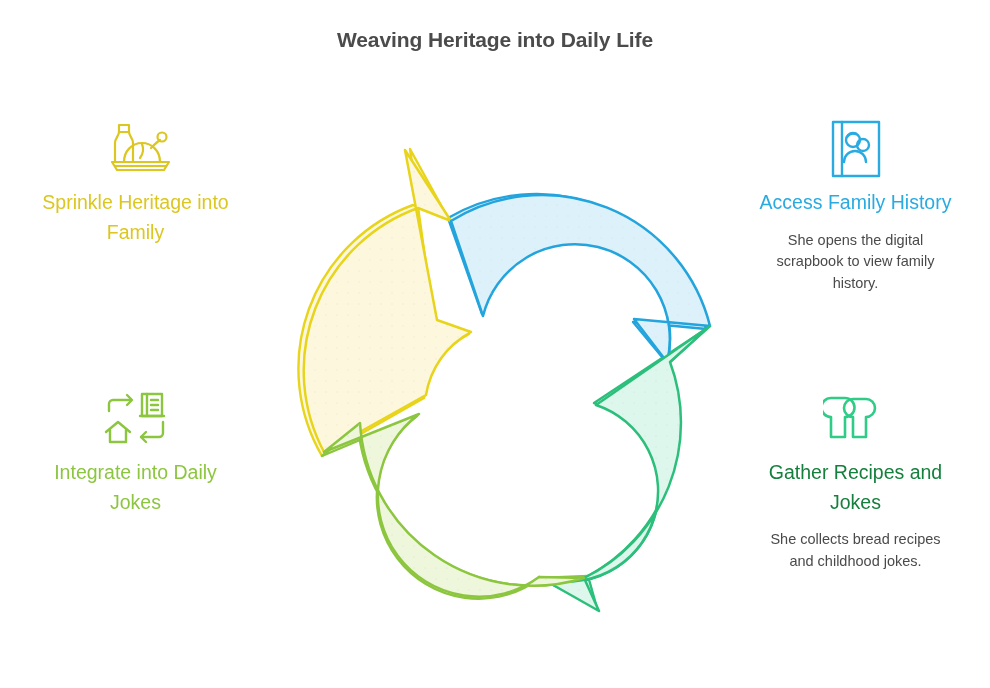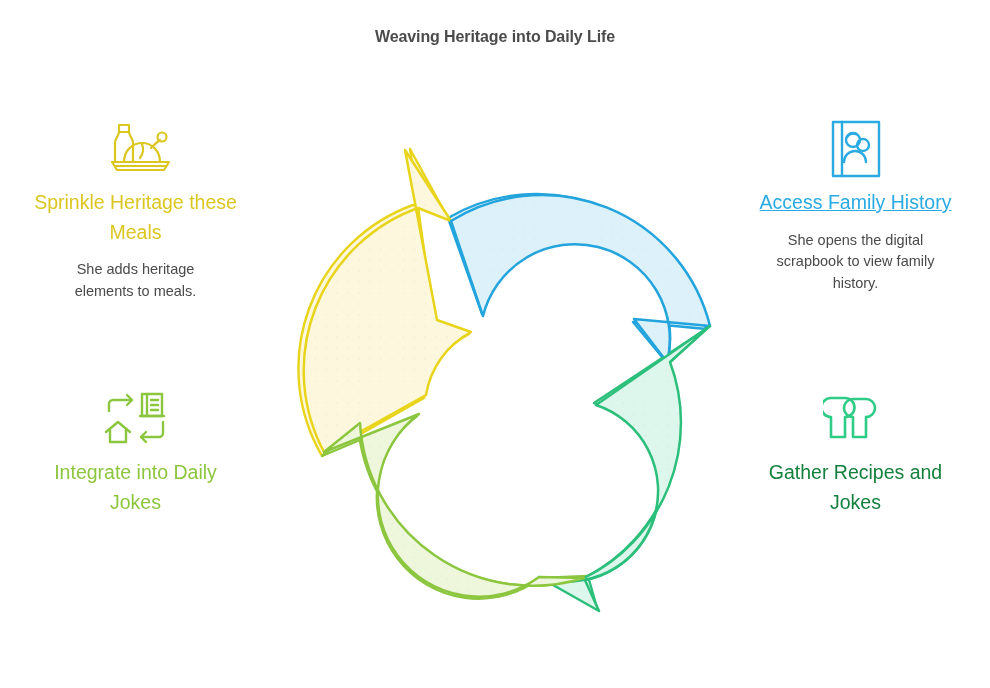--- a/index.html
+++ b/index.html
@@ -22,21 +22,21 @@
     height: 688px;
   }
 
   
   #page-title {
     position: absolute;
     top: 28px;
     left: 0;
     width: 990px;
     text-align: center;
-    font-size: 16px;
+    font-size: 21px;
     font-weight: bold;
     color: #4b4b4b;
     letter-spacing: -0.1px;
   }
 
   
   #cycle-diagram {
     position: absolute;
     left: 258px;
     top: 126px;
@@ -81,21 +81,21 @@
     line-height: 1.5;
     color: #4a4a4a;
     padding: 0 30px;
     margin: 0;
     text-align: center;
   }
 
   
   #quadrant-top-left    .q-heading { color: #dcc620; }
   #quadrant-bottom-left .q-heading { color: #8cc63f; }
-  #quadrant-top-right   .q-heading { color: #29abe2; text-decoration: underline; }
+  #quadrant-top-right   .q-heading { color: #29abe2; }
   #quadrant-bottom-right .q-heading { color: #15803d; }
 </style>
 </head>
 <body>
 
 <div id="infographic">
 
   <div id="page-title">Weaving Heritage into Daily Life</div>
 
   <div id="cycle-diagram">
@@ -250,22 +250,21 @@
         <path d="M25 44 c0-11 8-19 18-19 c10 0 18 8 18 19"></path>
 
         <path d="M52 30 c4-4 6-6 9-8"></path>
         <circle cx="63" cy="19" r="4.5"></circle>
         <path d="M43 26 c2 5 1 10-2 14"></path>
 
         <path d="M13 44 h57 l-5 8 h-47 z"></path>
         <path d="M16 48 h51"></path>
       </svg>
     </div>
-    <h2 class="q-heading">Sprinkle Heritage these Meals</h2>
-    <p class="q-desc">She adds heritage elements to meals.</p>
+    <h2 class="q-heading">Sprinkle Heritage into Family</h2>
   </div>
 
   <div class="quadrant" id="quadrant-bottom-left">
     <div class="q-icon">
       <svg width="70" height="58" viewBox="0 0 70 58" fill="none" stroke="#8cc63f" stroke-width="2.4" stroke-linecap="round" stroke-linejoin="round">
 
         <path d="M8 21 v-7 a4 4 0 0 1 4-4 h18"></path>
         <path d="M26 5 l5 5 l-5 5"></path>
 
         <rect x="41" y="4" width="20" height="22"></rect>
@@ -306,15 +305,16 @@
   <div class="quadrant" id="quadrant-bottom-right">
     <div class="q-icon">
       <svg width="66" height="52" viewBox="0 0 66 52" fill="none" stroke="#2ecc87" stroke-width="2.6" stroke-linecap="round" stroke-linejoin="round">
 
         <path d="M30 44 v-20 a9 9 0 0 1 0-18 h13 a9 9 0 0 1 0 18 v20 z"></path>
 
         <path d="M8 44 v-20 a9.5 9.5 0 0 1 0-19 h14 a9.5 9.5 0 0 1 0 19 v20 z"></path>
       </svg>
     </div>
     <h2 class="q-heading">Gather Recipes and Jokes</h2>
+    <p class="q-desc">She collects bread recipes and childhood jokes.</p>
   </div>
 
 </div>
 
 </body></html>

